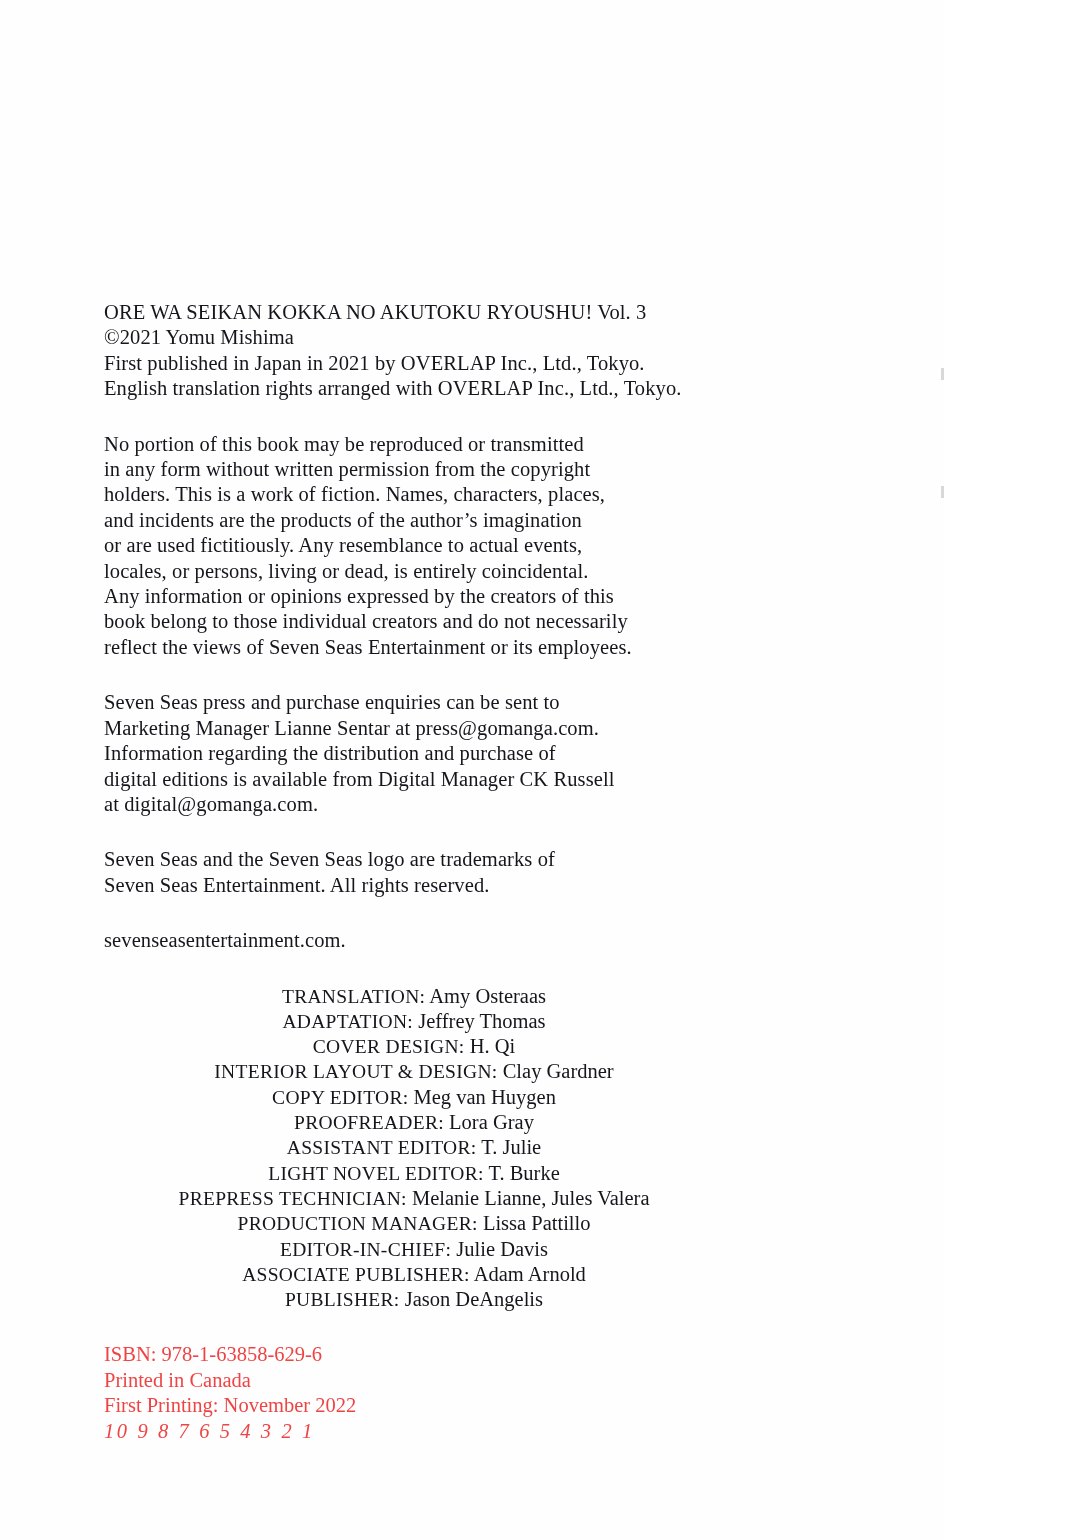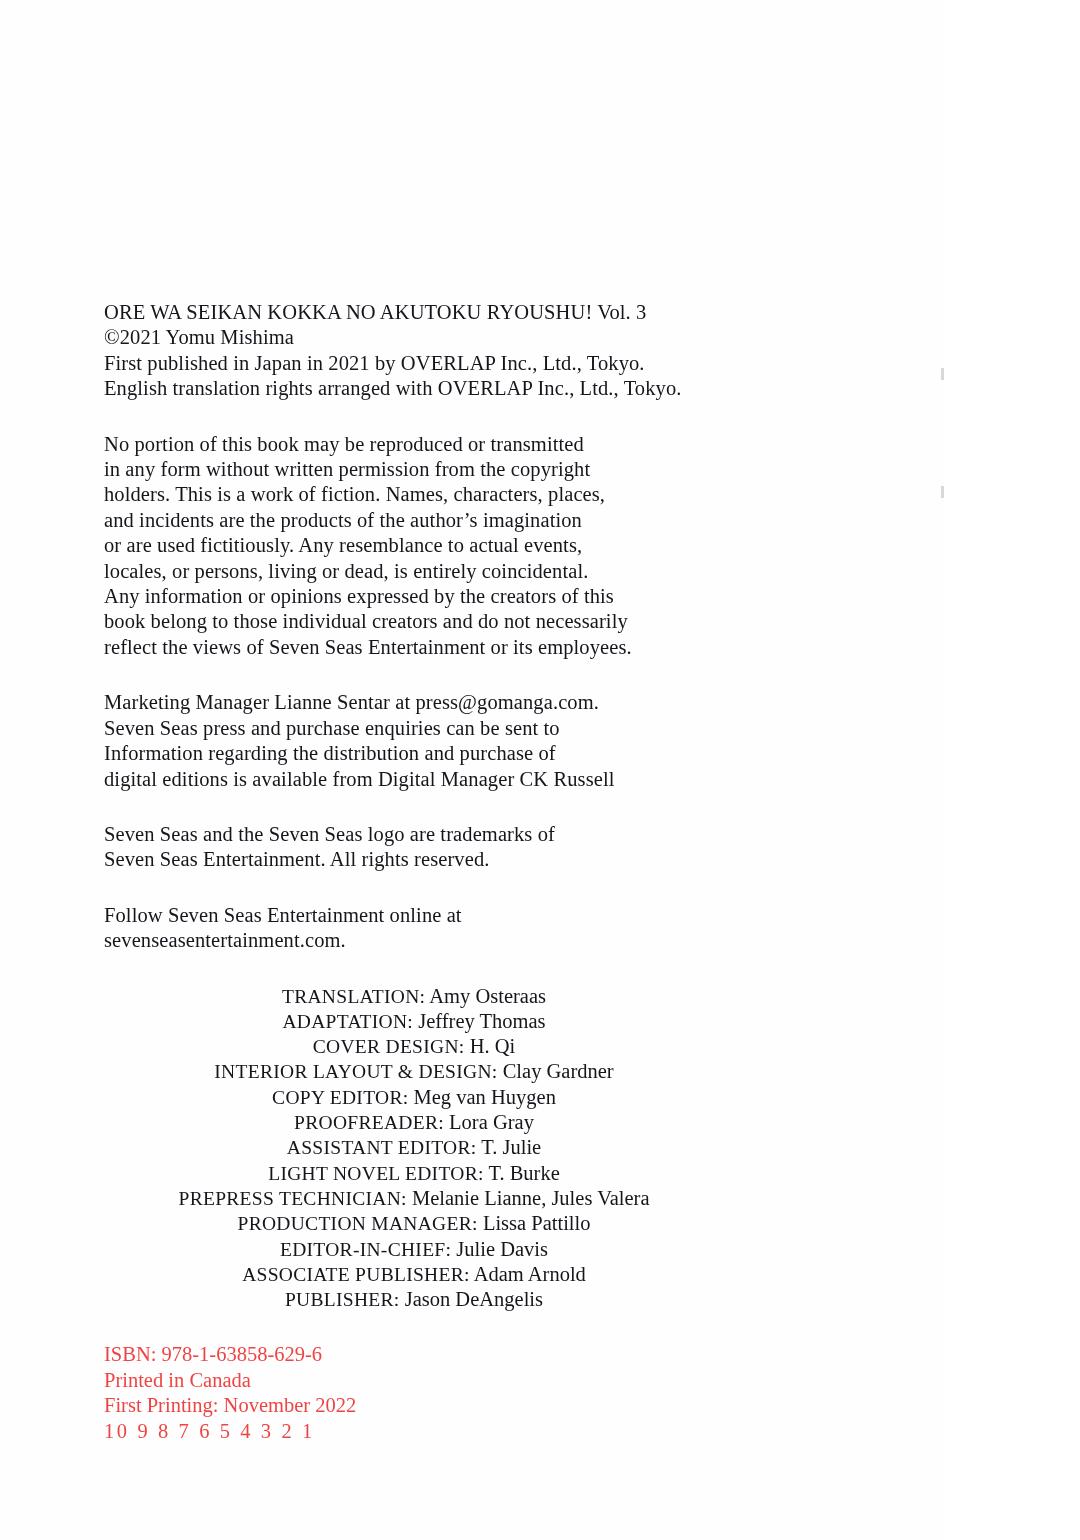--- a/index.html
+++ b/index.html
@@ -63,20 +63,21 @@
     font-size: 20.5px;
     line-height: 25.4px;
     color: #ef4444;
   }
   .imprint .line {
     display: block;
     white-space: pre;
   }
   .printnum {
     letter-spacing: 2.6px;
+    font-style: italic;
   }
   .edge-mark {
     position: absolute;
     right: 0;
     width: 3px;
     background: #d8d8d8;
   }
   .edge-mark.top { top: 368px; height: 12px; }
   .edge-mark.bot { top: 486px; height: 12px; }
 </style>
@@ -103,33 +104,33 @@
       <span class="line">holders. This is a work of fiction. Names, characters, places,</span>
       <span class="line">and incidents are the products of the author’s imagination</span>
       <span class="line">or are used fictitiously. Any resemblance to actual events,</span>
       <span class="line">locales, or persons, living or dead, is entirely coincidental.</span>
       <span class="line">Any information or opinions expressed by the creators of this</span>
       <span class="line">book belong to those individual creators and do not necessarily</span>
       <span class="line">reflect the views of Seven Seas Entertainment or its employees.</span>
     </p>
 
     <p class="para">
+      <span class="line">Seven Seas press and purchase enquiries can be sent to</span>
       <span class="line">Marketing Manager Lianne Sentar at press@gomanga.com.</span>
-      <span class="line">Seven Seas press and purchase enquiries can be sent to</span>
       <span class="line">Information regarding the distribution and purchase of</span>
       <span class="line">digital editions is available from Digital Manager CK Russell</span>
+      <span class="line">at digital@gomanga.com.</span>
     </p>
 
     <p class="para">
       <span class="line">Seven Seas and the Seven Seas logo are trademarks of</span>
       <span class="line">Seven Seas Entertainment. All rights reserved.</span>
     </p>
 
     <p class="para">
-      <span class="line">Follow Seven Seas Entertainment online at</span>
       <span class="line">sevenseasentertainment.com.</span>
     </p>
 
     <div class="credits">
       <span class="credit-line"><span class="credit-role">TRANSLATION:</span> <span class="credit-name">Amy Osteraas</span></span>
       <span class="credit-line"><span class="credit-role">ADAPTATION:</span> <span class="credit-name">Jeffrey Thomas</span></span>
       <span class="credit-line"><span class="credit-role">COVER DESIGN:</span> <span class="credit-name">H. Qi</span></span>
       <span class="credit-line"><span class="credit-role">INTERIOR LAYOUT &amp; DESIGN:</span> <span class="credit-name">Clay Gardner</span></span>
       <span class="credit-line"><span class="credit-role">COPY EDITOR:</span> <span class="credit-name">Meg van Huygen</span></span>
       <span class="credit-line"><span class="credit-role">PROOFREADER:</span> <span class="credit-name">Lora Gray</span></span>

